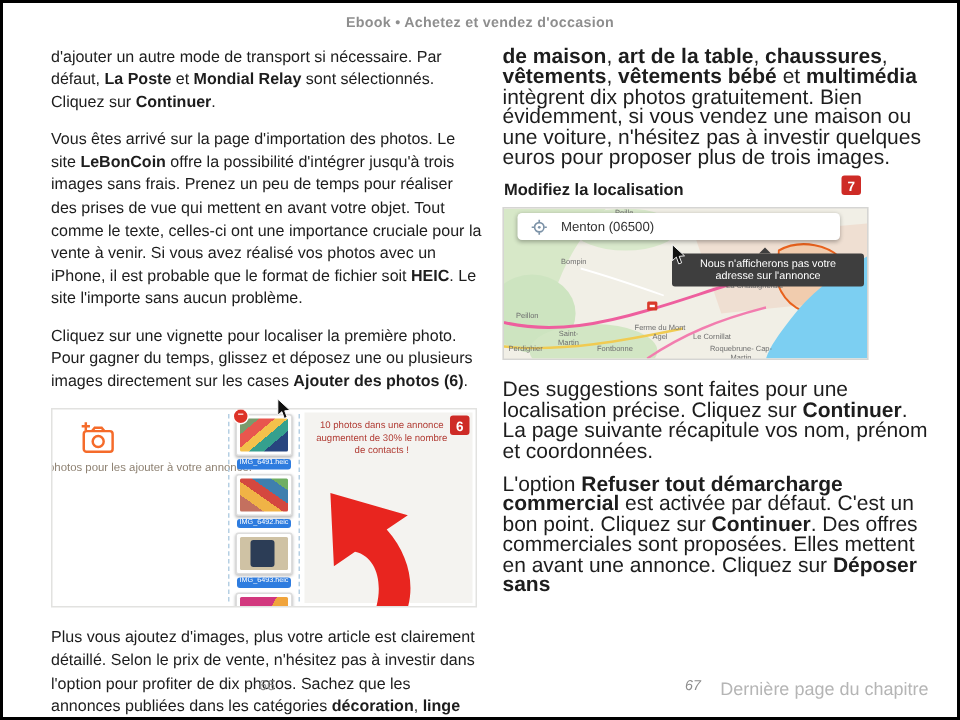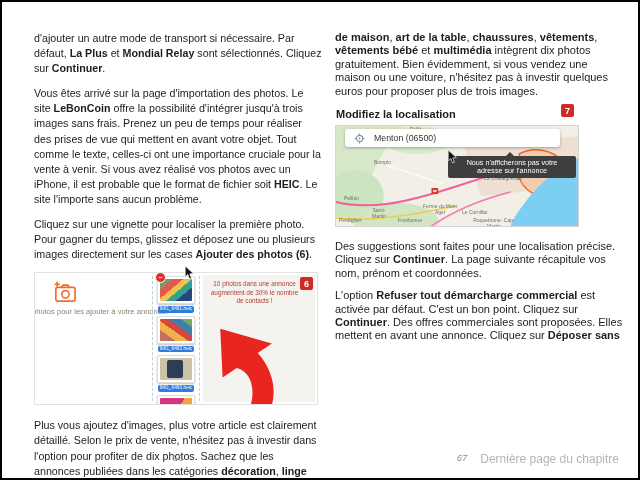--- a/index.html
+++ b/index.html
@@ -5,21 +5,21 @@
   html,body{margin:0;padding:0;background:#444;}
   .sheet{position:relative;width:640px;height:480px;background:#fff;border:2px solid #000;
          box-sizing:border-box;overflow:hidden;font-family:"Liberation Sans",sans-serif;
          -webkit-font-smoothing:antialiased;}
   .running-head{position:absolute;top:8px;left:0;right:0;text-align:center;
     font-size:9.5px;font-weight:700;color:#8e8e8e;letter-spacing:.2px;}
   .col{position:absolute;top:29px;width:288px;color:#1d1d1d;}
   .col-left{left:32px;}
   .col-right{left:333px;}
   .col-left p{font-size:10.7px;line-height:15.1px;margin:0 0 10px 0;}
-  .col-right p{font-size:11px;line-height:13.4px;margin:0 0 9px 0;}
+  .col-right p{font-size:14px;line-height:13.4px;margin:0 0 9px 0;}
   .b{font-weight:700;}
 
   
   .fig-photos{position:relative;width:284px;height:133px;margin:9px 0 13px 0;}
   .fig-photos .frame{position:absolute;inset:0;background:#fff;border:1px solid #e2e2e0;overflow:hidden;}
   .dz-icon{position:absolute;left:18px;top:8px;width:24px;height:22px;}
   .dz-caption{position:absolute;left:-3px;top:34px;font-size:7.6px;color:#8d8071;white-space:nowrap;}
   .dash{position:absolute;top:3px;bottom:3px;border-left:1px dashed #b5cfe3;}
   .dash.d1{left:117px;} .dash.d2{left:164px;}
   .thumbstrip{position:absolute;left:121px;top:3px;width:40px;}
@@ -66,23 +66,24 @@
   .folio{position:absolute;top:450px;font-size:9.5px;color:#8d8d8d;}
   .folio-left{left:32px;width:288px;text-align:center;}
   .folio-right{left:443px;width:34px;text-align:center;font-style:italic;}
   .chapter-note{position:absolute;top:450px;right:19px;font-size:12px;color:#b5b5b5;}
 </style>
 </head>
 <body>
 
 <div class="sheet">
 
+  <div class="running-head">Ebook • Achetez et vendez d'occasion</div>
 
   <div class="col col-left">
-    <p><span>d'ajouter un autre mode de transport si nécessaire. Par défaut, </span><span class="b">La Plus</span><span> et </span><span class="b">Mondial Relay</span><span> sont sélectionnés. Cliquez sur </span><span class="b">Continuer</span><span>.</span></p>
+    <p><span>d'ajouter un autre mode de transport si nécessaire. Par défaut, </span><span class="b">La Poste</span><span> et </span><span class="b">Mondial Relay</span><span> sont sélectionnés. Cliquez sur </span><span class="b">Continuer</span><span>.</span></p>
     <p><span>Vous êtes arrivé sur la page d'importation des photos. Le site </span><span class="b">LeBonCoin</span><span> offre la possibilité d'intégrer jusqu'à trois images sans frais. Prenez un peu de temps pour réaliser des prises de vue qui mettent en avant votre objet. Tout comme le texte, celles-ci ont une importance cruciale pour la vente à venir. Si vous avez réalisé vos photos avec un iPhone, il est probable que le format de fichier soit </span><span class="b">HEIC</span><span>. Le site l'importe sans aucun problème.</span></p>
     <p><span>Cliquez sur une vignette pour localiser la première photo. Pour gagner du temps, glissez et déposez une ou plusieurs images directement sur les cases </span><span class="b">Ajouter des photos (6)</span><span>.</span></p>
 
     <div class="fig-photos">
       <div class="frame">
         <svg class="dz-icon" viewBox="0 0 26 24">
           <g fill="none" stroke="#f56b2a" stroke-width="1.8">
             <rect x="3" y="7" width="21" height="15" rx="2"></rect>
             <circle cx="13.5" cy="14.5" r="4"></circle>
             <path d="M9 7 L11 4.5 L16 4.5 L18 7"></path>

